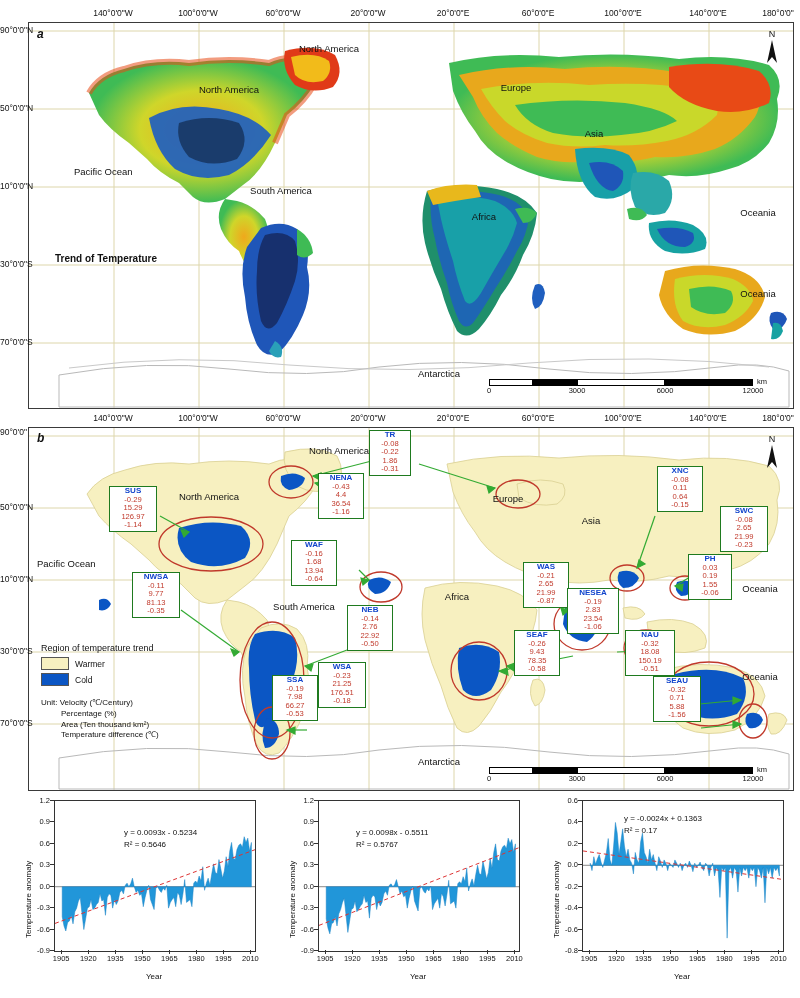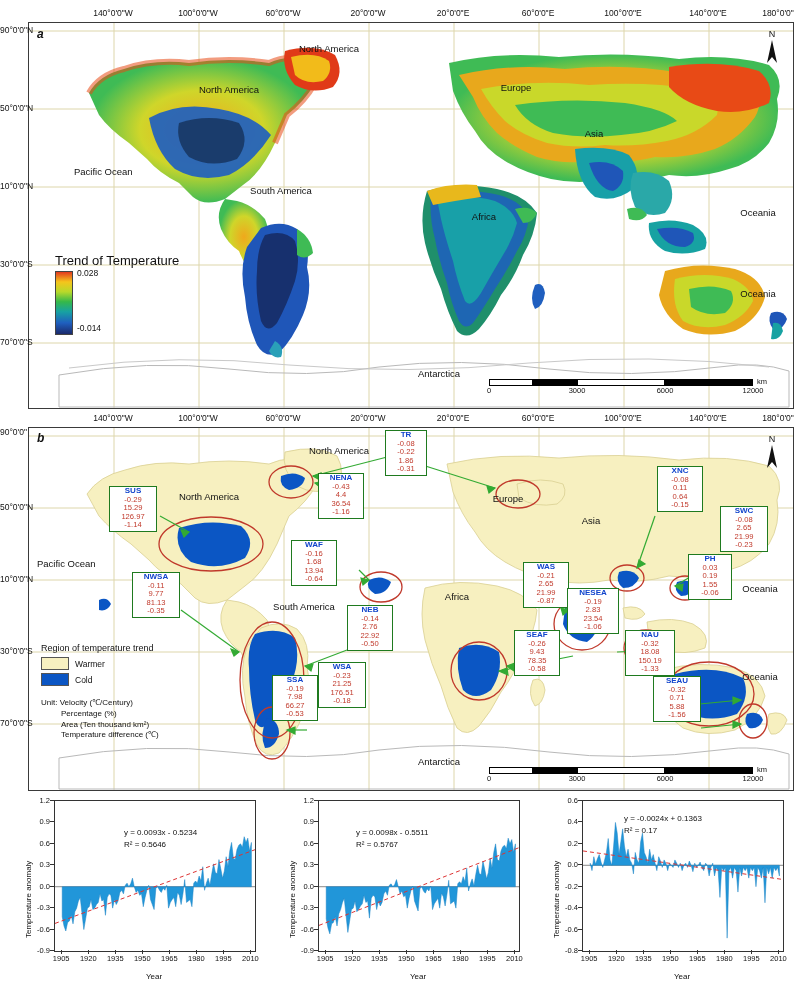--- a/index.html
+++ b/index.html
@@ -24,21 +24,21 @@
   
   .scalebar{position:absolute;}
   .sb-row{display:flex;align-items:flex-end;}
   .sb-seg{height:7px;border:1px solid #000;box-sizing:border-box;}
   .sb-ticks{position:relative;height:11px;}
   .sb-tick{position:absolute;font-size:7.5px;transform:translateX(-50%);top:0;}
   .sb-unit{font-size:7.5px;margin-left:4px;}
 
   
   .ramp-wrap{position:absolute;}
-  .ramp-title{font-size:13px;margin-bottom:3px;}
+  .ramp-title{font-size:10px;margin-bottom:16px;font-weight:bold;}
   .ramp{width:16px;height:62px;border:1px solid #444;}
   .ramp-val{font-size:8.5px;position:absolute;left:22px;white-space:nowrap;}
 
   
   .reglegend{position:absolute;font-size:8.5px;}
   .reglegend .title{font-size:9px;margin-bottom:4px;}
   .swatchrow{display:flex;align-items:center;margin-bottom:3px;}
   .swatch{width:26px;height:11px;border:1px solid #555;margin-right:6px;}
   .unitblock{margin-top:12px;font-size:8px;line-height:1.35;}
 
@@ -163,25 +163,20 @@
     <div class="contlbl" style="left:487px;top:64px;">Europe</div>
     <div class="contlbl" style="left:565px;top:110px;">Asia</div>
     <div class="contlbl" style="left:455px;top:193px;">Africa</div>
     <div class="contlbl" style="left:729px;top:189px;">Oceania</div>
     <div class="contlbl" style="left:729px;top:270px;">Oceania</div>
     <div class="contlbl" style="left:45px;top:143px;transform:none;">Pacific Ocean</div>
     <div class="contlbl" style="left:410px;top:350px;">Antarctica</div>
 
     <div class="ramp-wrap" style="left:26px;top:230px;">
       <div class="ramp-title">Trend of Temperature</div>
-      <div style="position:relative;">
-        <div class="ramp" style="background:linear-gradient(to top,#1b2a6b 0%,#1f5fbf 18%,#17a2a2 36%,#35b84a 52%,#b8d92a 68%,#f5c51c 84%,#e23a1e 100%);"></div>
-        <div class="ramp-val" style="top:-3px;">0.028</div>
-        <div class="ramp-val" style="top:52px;">-0.014</div>
-      </div>
     </div>
 
     <div class="scalebar" style="left:460px;top:354px;">
       <div class="sb-row">
         <div class="sb-seg" style="width:44px;background:#fff;"></div>
         <div class="sb-seg" style="width:44px;background:#000;"></div>
         <div class="sb-seg" style="width:88px;background:#fff;"></div>
         <div class="sb-seg" style="width:88px;background:#000;"></div>
         <div class="sb-unit">km</div>
       </div>
@@ -331,21 +326,21 @@
     <div class="contlbl" style="left:310px;top:22px;">North America</div>
     <div class="contlbl" style="left:275px;top:178px;">South America</div>
     <div class="contlbl" style="left:479px;top:70px;">Europe</div>
     <div class="contlbl" style="left:562px;top:92px;">Asia</div>
     <div class="contlbl" style="left:428px;top:168px;">Africa</div>
     <div class="contlbl" style="left:731px;top:160px;">Oceania</div>
     <div class="contlbl" style="left:731px;top:248px;">Oceania</div>
     <div class="contlbl" style="left:8px;top:130px;transform:none;">Pacific Ocean</div>
     <div class="contlbl" style="left:410px;top:333px;">Antarctica</div>
 
-    <div class="rbox" style="left:356px;top:2px;width:36px;">
+    <div class="rbox" style="left:340px;top:2px;width:36px;">
       <span class="code">TR</span>
       <span class="v">-0.08</span>
       <span class="v">-0.22</span>
       <span class="v">1.86</span>
       <span class="v">-0.31</span>
     </div>
 
     <div class="rbox" style="left:289px;top:45px;width:40px;">
       <span class="code">NENA</span>
       <span class="v">-0.43</span>
@@ -448,21 +443,21 @@
       <span class="v">0.19</span>
       <span class="v">1.55</span>
       <span class="v">-0.06</span>
     </div>
 
     <div class="rbox" style="left:596px;top:202px;width:44px;">
       <span class="code">NAU</span>
       <span class="v">-0.32</span>
       <span class="v">18.08</span>
       <span class="v">150.19</span>
-      <span class="v">-1.33</span>
+      <span class="v">-0.51</span>
     </div>
 
     <div class="rbox" style="left:624px;top:248px;width:42px;">
       <span class="code">SEAU</span>
       <span class="v">-0.32</span>
       <span class="v">0.71</span>
       <span class="v">5.88</span>
       <span class="v">-1.56</span>
     </div>
 

